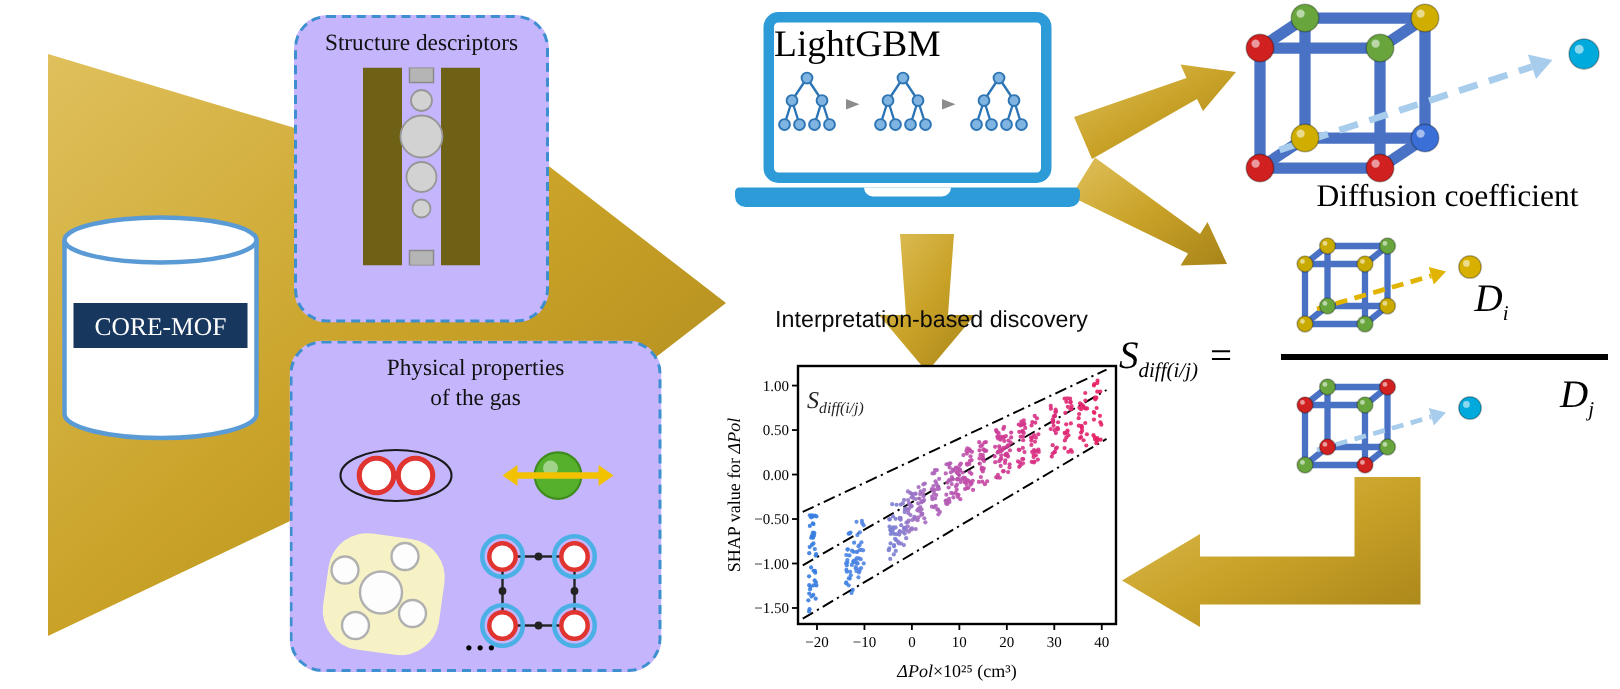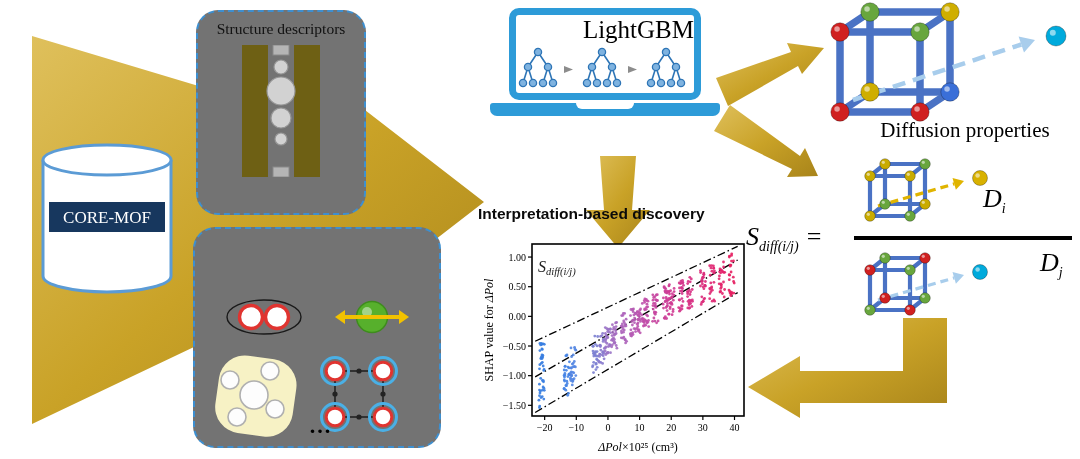--- a/index.html
+++ b/index.html
@@ -2,28 +2,28 @@
 <html><head>
 <meta charset="utf-8">
 <style>
   *{margin:0;padding:0;box-sizing:border-box}
   body{background:#fff}
   .canvas{position:relative;width:1080px;height:459px;background:#fff;overflow:hidden;
           font-family:"Liberation Serif",serif;color:#000}
   .bg{position:absolute;left:0;top:0;z-index:1}
   .comp{position:absolute;z-index:2}
   .abs{position:absolute}
-  .dashed-box{border:2.5px dashed #3d8fd0;border-radius:22px;background:#737373;text-align:center}
+  .dashed-box{border:2.5px dashed #3d8fd0;border-radius:22px;background:#c4b5fd;text-align:center}
   .box-title{font-size:15.5px;line-height:1.28;padding-top:7px;color:#111}
-  .lt-screen{width:192px;height:92px;margin:0 auto;border:7px solid #2d9bd8;border-radius:10px;background:#fff;text-align:right;overflow:hidden}
+  .lt-screen{width:192px;height:114px;margin:0 auto;border:7px solid #2d9bd8;border-radius:10px;background:#fff;text-align:left;overflow:hidden}
   .lt-title{font-size:25px;margin-top:1px}
   .trees{margin-top:2px}
   .lt-base{margin-top:3px;width:230px;height:13px;background:#2d9bd8;border-radius:3px 3px 7px 7px;position:relative}
   .lt-notch{position:absolute;left:50%;transform:translateX(-50%);top:0;width:58px;height:6px;background:#fff;border-radius:0 0 6px 6px}
-  .interp{font-family:"Liberation Sans",sans-serif;font-weight:bold;font-size:15.5px;color:#0a0a0a}
+  .interp{font-family:"Liberation Sans",sans-serif;font-weight:normal;font-size:15.5px;text-align:center;color:#0a0a0a}
   .eq{font-style:italic;font-size:26px}
   .eq sub{font-size:14px;font-style:italic}
   .eqsign{font-style:normal;margin-left:8px}
   .fracbar{height:4px;background:#000}
   .ellipsis{font-weight:bold;font-size:22px;letter-spacing:2px;text-align:center;line-height:1}
   .diff-label{text-align:center;font-size:21px}
   .tick{font-size:10px;fill:#000;font-family:"Liberation Serif",serif}
   .ax{font-size:12px;fill:#000;font-family:"Liberation Serif",serif}
   .annot{fill:#222}
   .nd{fill:#7fb3e0;stroke:#2e75b6;stroke-width:1.3}
@@ -66,20 +66,24 @@
       <rect x="31" y="0" width="16" height="10" fill="#b5b5b5" stroke="#8a8a8a"></rect>
       <rect x="31" y="122" width="16" height="10" fill="#b5b5b5" stroke="#8a8a8a"></rect>
       <circle cx="39" cy="22" r="7" fill="#d2d2d2" stroke="#969696" stroke-width="1.2"></circle>
       <circle cx="39" cy="46" r="14" fill="#d2d2d2" stroke="#969696" stroke-width="1.2"></circle>
       <circle cx="39" cy="73" r="10" fill="#d2d2d2" stroke="#969696" stroke-width="1.2"></circle>
       <circle cx="39" cy="94" r="6" fill="#d2d2d2" stroke="#969696" stroke-width="1.2"></circle>
     </svg>
   </div>
 
   <div class="comp dashed-box" style="left:193px;top:227px;width:248px;height:221px">
+    <div class="box-title">
+      <div>Physical properties</div>
+      <div>of the gas</div>
+    </div>
     <svg class="abs" style="left:28px;top:64px" width="82" height="48">
       <ellipse cx="41" cy="24" rx="37" ry="17" fill="none" stroke="#1a1a1a" stroke-width="1.4"></ellipse>
       <circle cx="28" cy="24" r="11.5" fill="#fff" stroke="#e03430" stroke-width="3.4"></circle>
       <circle cx="54" cy="24" r="11.5" fill="#fff" stroke="#e03430" stroke-width="3.4"></circle>
     </svg>
     <svg class="abs" style="left:140px;top:64px" width="74" height="48">
       <circle cx="37" cy="24" r="15.5" fill="#57b02c" stroke="#3e8c1d" stroke-width="1.5"></circle>
       <circle cx="32" cy="19" r="5" fill="rgba(255,255,255,0.45)"></circle>
       <line x1="8" y1="24" x2="66" y2="24" stroke="#f2c200" stroke-width="4.2"></line>
       <polygon points="10,17 10,31 0,24" fill="#f2c200"></polygon>
@@ -767,21 +771,21 @@
       <circle cx="72.056" cy="89.056" r="2.76" fill="rgba(255,255,255,0.55)"></circle>
       <circle cx="45" cy="32" r="9.2" fill="#d02020" stroke="rgba(0,0,0,0.28)" stroke-width="1"></circle>
       <circle cx="42.056" cy="29.056" r="2.76" fill="rgba(255,255,255,0.55)"></circle>
       <circle cx="125" cy="32" r="9.2" fill="#68a63d" stroke="rgba(0,0,0,0.28)" stroke-width="1"></circle>
       <circle cx="122.056" cy="29.056" r="2.76" fill="rgba(255,255,255,0.55)"></circle>
       <circle cx="125" cy="112" r="9.2" fill="#d02020" stroke="rgba(0,0,0,0.28)" stroke-width="1"></circle>
       <circle cx="122.056" cy="109.056" r="2.76" fill="rgba(255,255,255,0.55)"></circle>
       <circle cx="45" cy="112" r="9.2" fill="#d02020" stroke="rgba(0,0,0,0.28)" stroke-width="1"></circle>
       <circle cx="42.056" cy="109.056" r="2.76" fill="rgba(255,255,255,0.55)"></circle>
     </svg>
-  <div class="comp diff-label" style="left:850px;top:118px;width:230px">Diffusion properties</div>
+  <div class="comp diff-label" style="left:850px;top:118px;width:230px">Diffusion coefficient</div>
 
   <div class="comp eq" style="left:746px;top:222px"><span>S</span><sub>diff(i/j)</sub><span class="eqsign">=</span></div>
   <svg id="cube-di" class="comp" style="left:856px;top:150px" width="150" height="80">
       <line x1="29" y1="14" x2="69" y2="14" stroke="#4a72c4" stroke-width="4.2" stroke-linecap="round"></line>
       <line x1="69" y1="14" x2="69" y2="54" stroke="#4a72c4" stroke-width="4.2" stroke-linecap="round"></line>
       <line x1="69" y1="54" x2="29" y2="54" stroke="#4a72c4" stroke-width="4.2" stroke-linecap="round"></line>
       <line x1="29" y1="54" x2="29" y2="14" stroke="#4a72c4" stroke-width="4.2" stroke-linecap="round"></line>
       <line x1="14" y1="26" x2="29" y2="14" stroke="#4a72c4" stroke-width="4.2" stroke-linecap="round"></line>
       <line x1="54" y1="26" x2="69" y2="14" stroke="#4a72c4" stroke-width="4.2" stroke-linecap="round"></line>
       <line x1="54" y1="66" x2="69" y2="54" stroke="#4a72c4" stroke-width="4.2" stroke-linecap="round"></line>

